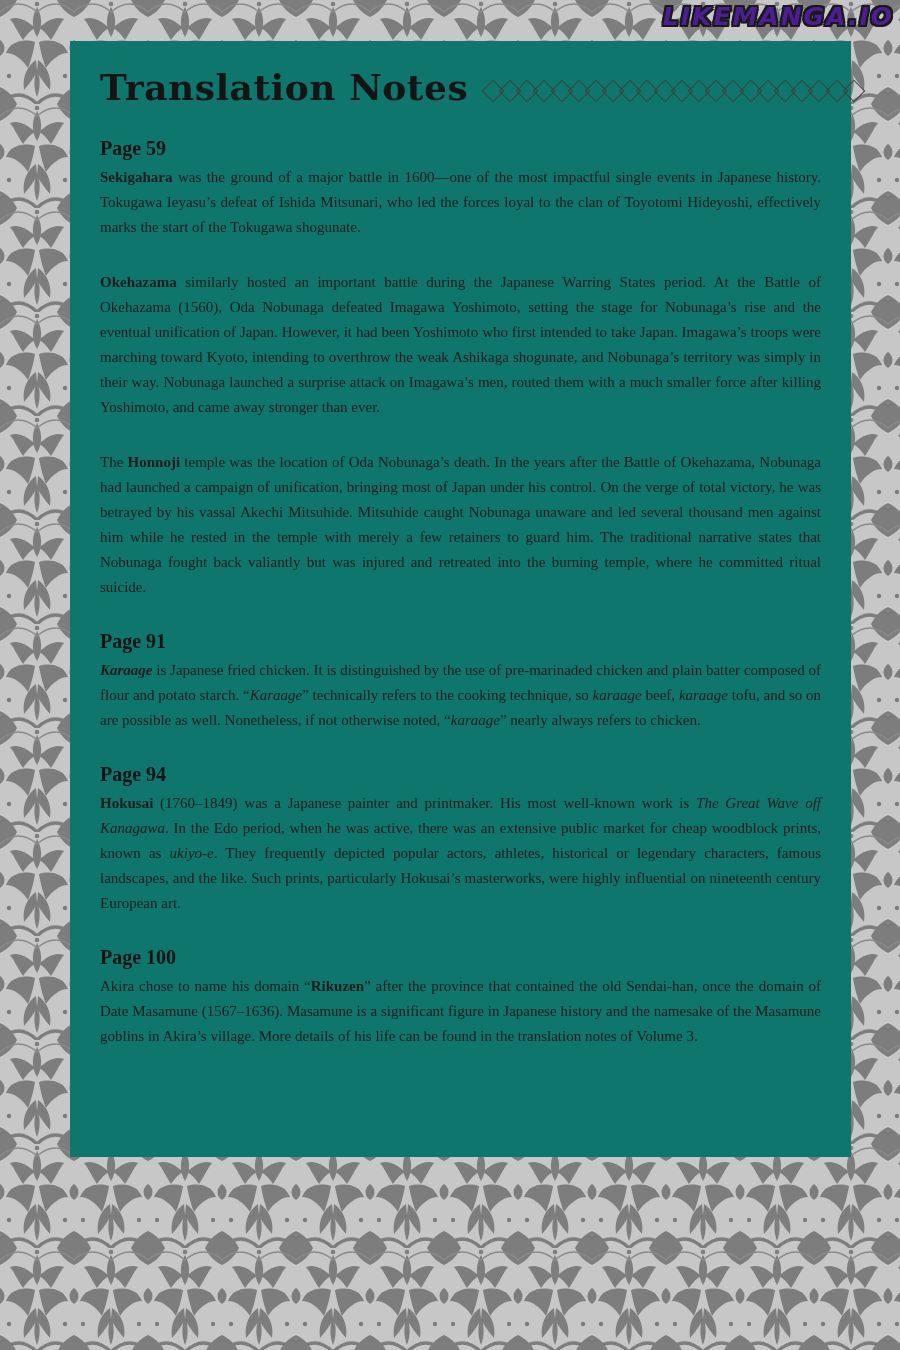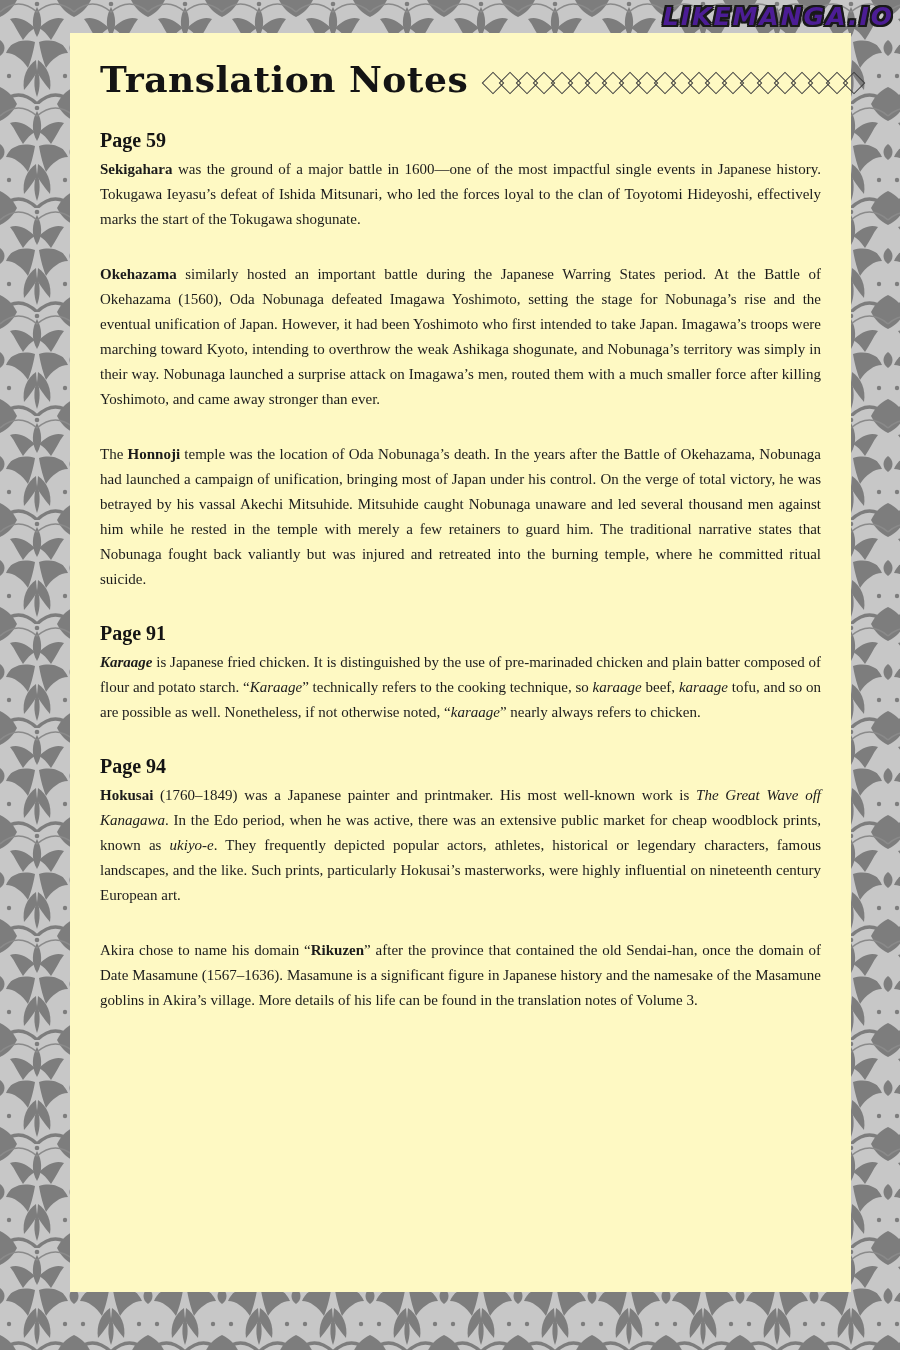--- a/index.html
+++ b/index.html
@@ -1,21 +1,21 @@
 <!DOCTYPE html>
 <html><head>
 <meta charset="utf-8">
 <style>
   html,body{margin:0;padding:0;}
   body{width:900px;height:1350px;background:#c7c7c7;font-family:"Liberation Serif",serif;}
   .stage{position:relative;width:900px;height:1350px;overflow:hidden;}
   .damask-svg{position:absolute;left:0;top:0;z-index:0;display:block;}
   .panel{
-    position:absolute;left:70px;top:33px;width:781px;height:1259px;
-    background:#fef9c3;z-index:2;box-sizing:border-box;
+    position:absolute;left:70px;top:41px;width:781px;height:1116px;
+    background:#0f766e;z-index:2;box-sizing:border-box;
     padding:22px 30px 0 30px;color:#1b1b1b;
   }
   .watermark{
     position:absolute;top:2px;right:6px;z-index:3;
     font-family:"DejaVu Sans",sans-serif;font-style:italic;font-weight:bold;
     font-size:25px;letter-spacing:2px;color:#4c1d95;white-space:nowrap;
     text-shadow:-2px -2px 0 #1a1a1a,2px -2px 0 #1a1a1a,-2px 2px 0 #1a1a1a,2px 2px 0 #1a1a1a,
                 -2px 0 0 #1a1a1a,2px 0 0 #1a1a1a,0 -2px 0 #1a1a1a,0 2px 0 #1a1a1a;
   }
   .title-row{display:flex;align-items:center;gap:16px;margin:0 0 26px 0;height:48px;}
@@ -109,17 +109,18 @@
     </div>
     <div id="sections">
         <h2 class="sec-heading">Page 59</h2>
         <p class="para"><span class="b">Sekigahara</span><span> was the ground of a major battle in 1600—one of the most impactful single events in Japanese history. Tokugawa Ieyasu’s defeat of Ishida Mitsunari, who led the forces loyal to the clan of Toyotomi Hideyoshi, effectively marks the start of the Tokugawa shogunate.</span></p>
         <p class="para"><span class="b">Okehazama</span><span> similarly hosted an important battle during the Japanese Warring States period. At the Battle of Okehazama (1560), Oda Nobunaga defeated Imagawa Yoshimoto, setting the stage for Nobunaga’s rise and the eventual unification of Japan. However, it had been Yoshimoto who first intended to take Japan. Imagawa’s troops were marching toward Kyoto, intending to overthrow the weak Ashikaga shogunate, and Nobunaga’s territory was simply in their way. Nobunaga launched a surprise attack on Imagawa’s men, routed them with a much smaller force after killing Yoshimoto, and came away stronger than ever.</span></p>
         <p class="para"><span>The </span><span class="b">Honnoji</span><span> temple was the location of Oda Nobunaga’s death. In the years after the Battle of Okehazama, Nobunaga had launched a campaign of unification, bringing most of Japan under his control. On the verge of total victory, he was betrayed by his vassal Akechi Mitsuhide. Mitsuhide caught Nobunaga unaware and led several thousand men against him while he rested in the temple with merely a few retainers to guard him. The traditional narrative states that Nobunaga fought back valiantly but was injured and retreated into the burning temple, where he committed ritual suicide.</span></p>
         <h2 class="sec-heading">Page 91</h2>
         <p class="para"><span class="b i">Karaage</span><span> is Japanese fried chicken. It is distinguished by the use of pre-marinaded chicken and plain batter composed of flour and potato starch. “</span><span class="i">Karaage</span><span>” technically refers to the cooking technique, so </span><span class="i">karaage</span><span> beef, </span><span class="i">karaage</span><span> tofu, and so on are possible as well. Nonetheless, if not otherwise noted, “</span><span class="i">karaage</span><span>” nearly always refers to chicken.</span></p>
         <h2 class="sec-heading">Page 94</h2>
         <p class="para"><span class="b">Hokusai</span><span> (1760–1849) was a Japanese painter and printmaker. His most well-known work is </span><span class="i">The Great Wave off Kanagawa</span><span>. In the Edo period, when he was active, there was an extensive public market for cheap woodblock prints, known as </span><span class="i">ukiyo-e</span><span>. They frequently depicted popular actors, athletes, historical or legendary characters, famous landscapes, and the like. Such prints, particularly Hokusai’s masterworks, were highly influential on nineteenth century European art.</span></p>
+        <h2 class="sec-heading">Page 100</h2>
         <p class="para"><span>Akira chose to name his domain “</span><span class="b">Rikuzen</span><span>” after the province that contained the old Sendai-han, once the domain of Date Masamune (1567–1636). Masamune is a significant figure in Japanese history and the namesake of the Masamune goblins in Akira’s village. More details of his life can be found in the translation notes of Volume 3.</span></p>
       </div>
   </div>
 
 </div>
 
 </body></html>

